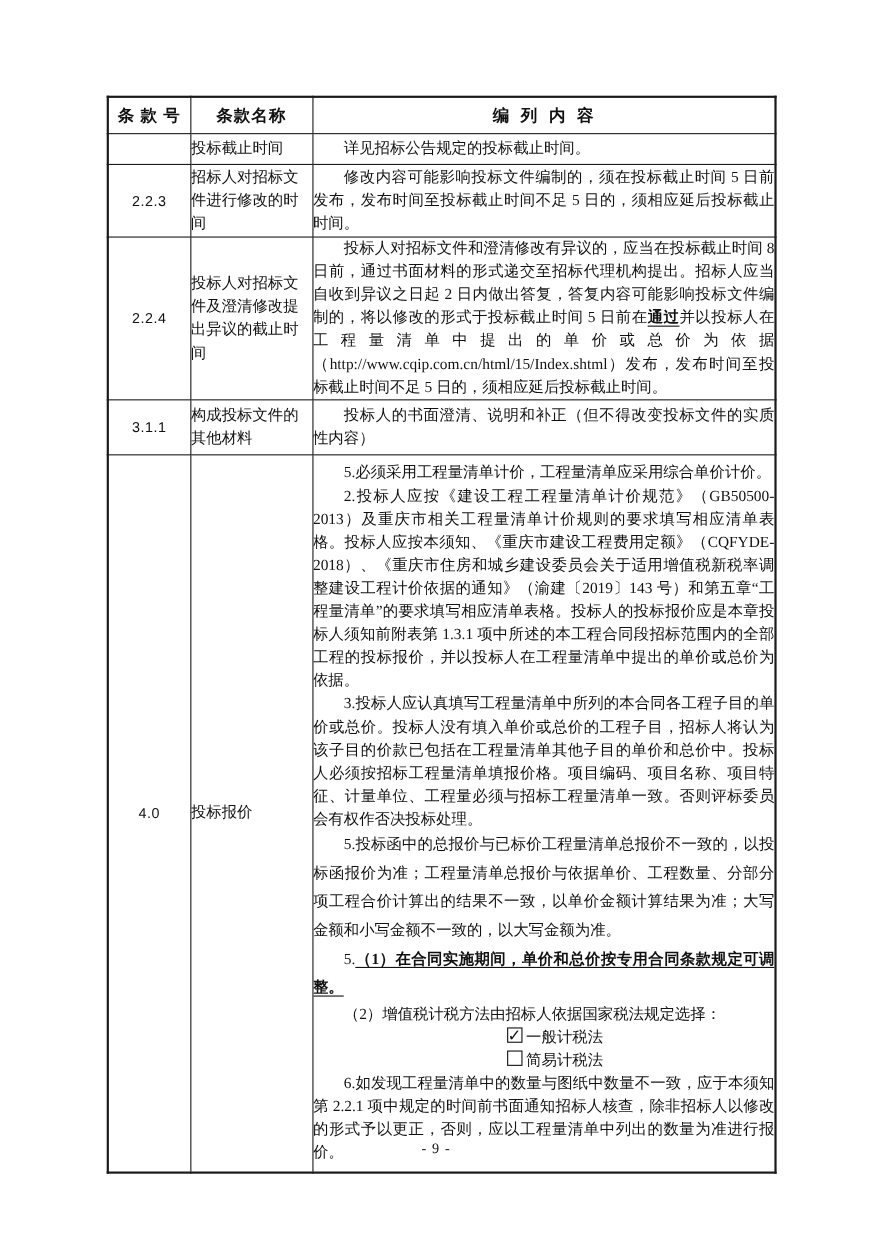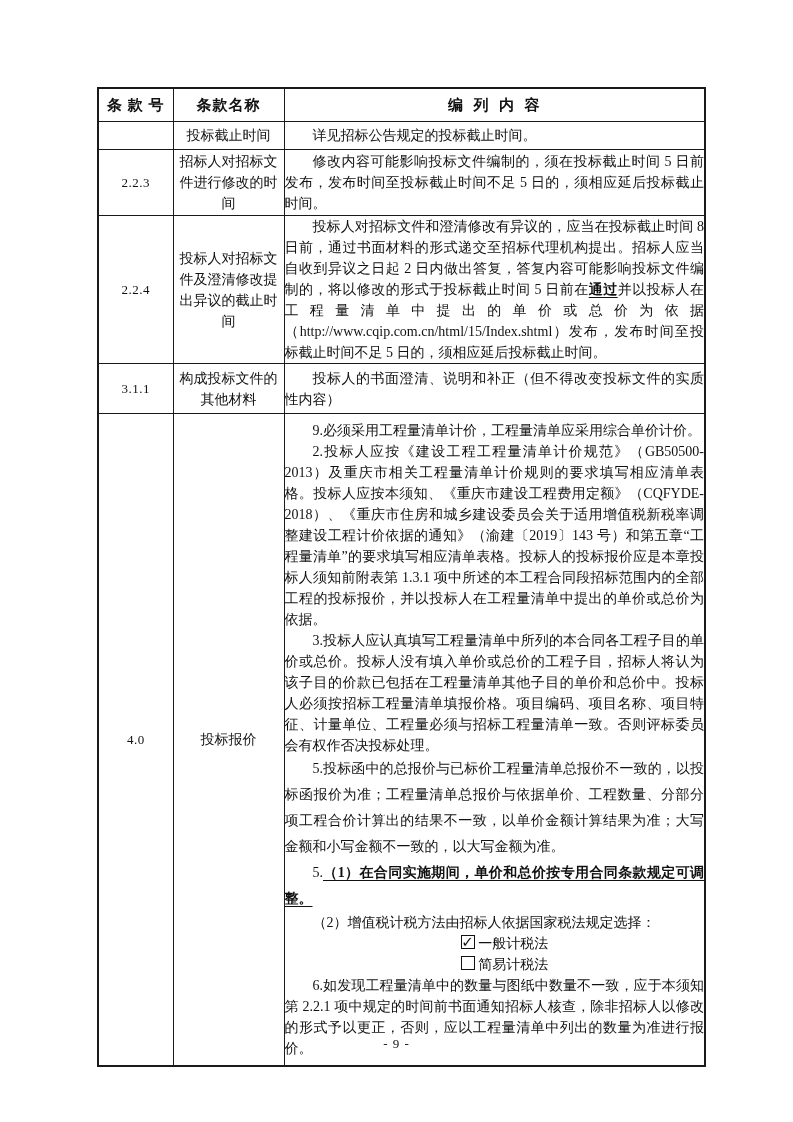--- a/index.html
+++ b/index.html
@@ -41,26 +41,26 @@
     font-size: 15px;
     font-weight: bold;
     text-align: center;
     vertical-align: middle;
     letter-spacing: 1px;
     white-space: pre;
   }
   td.no-cell {
     text-align: center;
     vertical-align: middle;
-    font-family: Liberation Serif, serif;
+    font-family: Liberation Sans, sans-serif;
     font-size: 13px;
     letter-spacing: 0.5px;
   }
   td.name-cell {
-    text-align: center;
+    text-align: left;
     vertical-align: middle;
     font-size: 14px;
     line-height: 21px;
     padding: 2px 7px;
   }
   td.content-cell {
     vertical-align: middle;
     font-size: 14px;
     line-height: 21px;
     padding: 3px 9px;
@@ -171,21 +171,21 @@
         <td class="name-cell">构成投标文件的其他材料</td>
         <td class="content-cell">
           <p>投标人的书面澄清、说明和补正（但不得改变投标文件的实质性内容）</p>
         </td>
       </tr>
 
       <tr class="row-32">
         <td class="no-cell">4.0</td>
         <td class="name-cell">投标报价</td>
         <td class="content-cell top">
-          <p>9.必须采用工程量清单计价，工程量清单应采用综合单价计价。</p>
+          <p>5.必须采用工程量清单计价，工程量清单应采用综合单价计价。</p>
           <p>2.投标人应按《建设工程工程量清单计价规范》（GB50500-2013）及重庆市相关工程量清单计价规则的要求填写相应清单表格。投标人应按本须知、《重庆市建设工程费用定额》（CQFYDE-2018）、《重庆市住房和城乡建设委员会关于适用增值税新税率调整建设工程计价依据的通知》（渝建〔2019〕143 号）和第五章“工程量清单”的要求填写相应清单表格。投标人的投标报价应是本章投标人须知前附表第 1.3.1 项中所述的本工程合同段招标范围内的全部工程的投标报价，并以投标人在工程量清单中提出的单价或总价为依据。</p>
           <p>3.投标人应认真填写工程量清单中所列的本合同各工程子目的单价或总价。投标人没有填入单价或总价的工程子目，招标人将认为该子目的价款已包括在工程量清单其他子目的单价和总价中。投标人必须按招标工程量清单填报价格。项目编码、项目名称、项目特征、计量单位、工程量必须与招标工程量清单一致。否则评标委员会有权作否决投标处理。</p>
           <p class="loose">5.投标函中的总报价与已标价工程量清单总报价不一致的，以投标函报价为准；工程量清单总报价与依据单价、工程数量、分部分项工程合价计算出的结果不一致，以单价金额计算结果为准；大写金额和小写金额不一致的，以大写金额为准。</p>
           <p class="loose"><span>5.</span><span class="u">（1）在合同实施期间，单价和总价按专用合同条款规定可调整。</span></p>
           <p>（2）增值税计税方法由招标人依据国家税法规定选择：</p>
           <p class="cb-line"><span class="checkbox checked"></span><span>一般计税法</span></p>
           <p class="cb-line"><span class="checkbox"></span><span>简易计税法</span></p>
           <p>6.如发现工程量清单中的数量与图纸中数量不一致，应于本须知第 2.2.1 项中规定的时间前书面通知招标人核查，除非招标人以修改的形式予以更正，否则，应以工程量清单中列出的数量为准进行报价。</p>
         </td>
       </tr>

